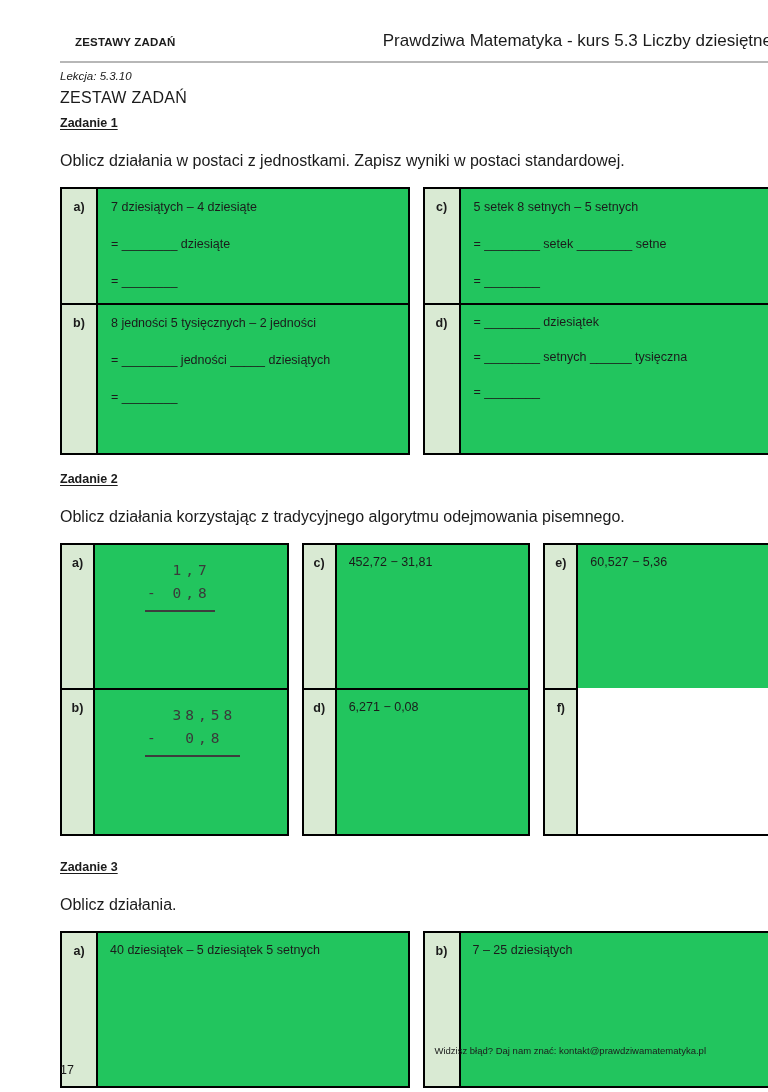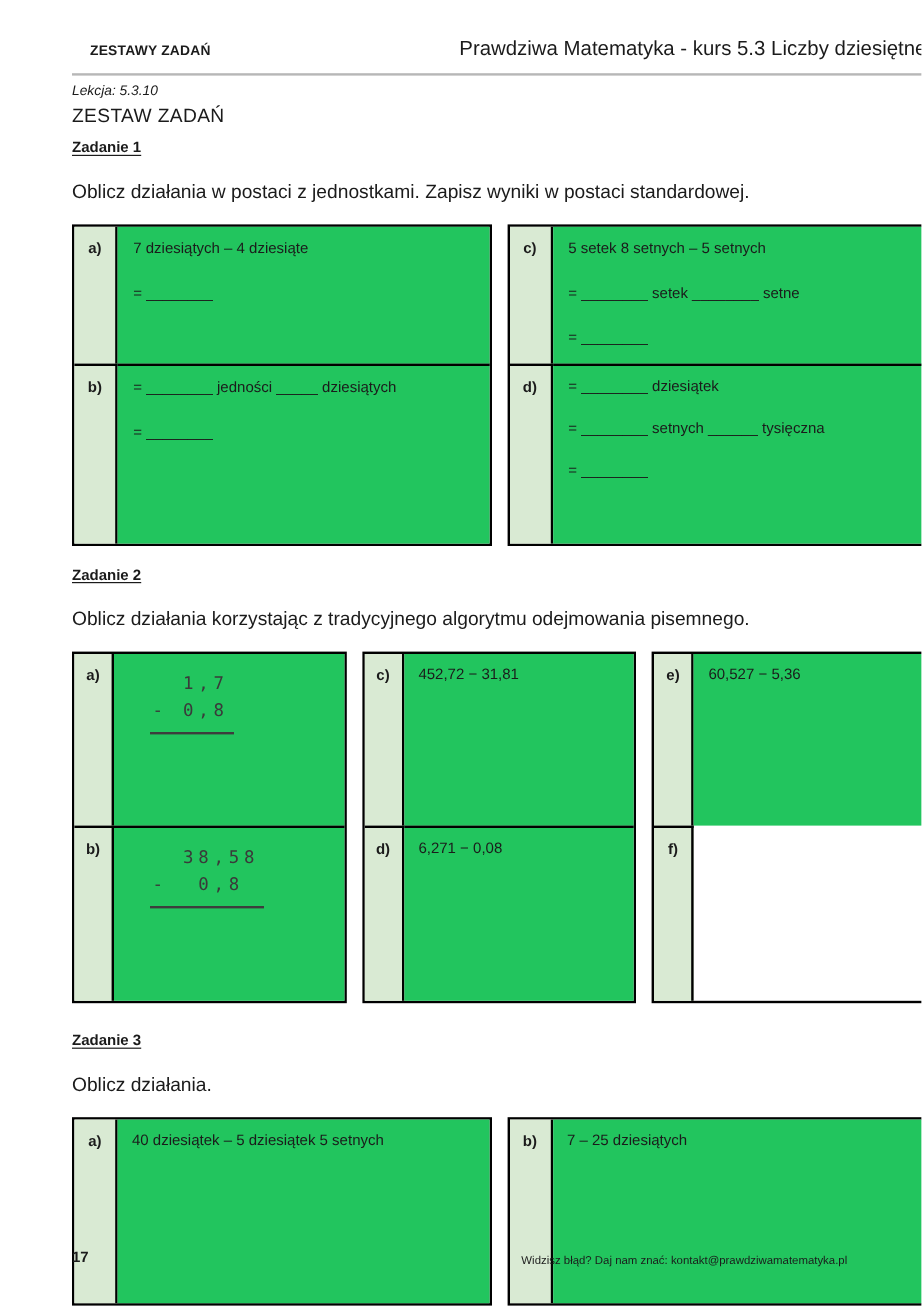--- a/index.html
+++ b/index.html
@@ -56,41 +56,40 @@
     font-weight: bold;
     font-size: 12.5px;
     padding-top: 11px;
   }
   .sep-top { border-top: 2px solid #000; }
   .label-cell { border-right: 2px solid #000; }
   .lines { padding: 0 0 0 13px; }
   .lines > div { line-height: 37px; font-size: 12.5px; white-space: nowrap; }
   .expr { font-size: 12.5px; padding: 10px 8px 0 12px; white-space: nowrap; }
   
-  .sub-wrap { padding: 14px 0 0 30px; }
+  .sub-wrap { padding: 14px 0 0 30px; margin-left: 20px; }
   .sub-block {
     display: inline-block;
     border-bottom: 2px solid #3d3d3d;
     padding: 0 4px 5px 2px;
   }
   .sub-block pre {
     font-family: "DejaVu Sans Mono", monospace;
     font-size: 14.5px;
     letter-spacing: 4px;
     line-height: 23px;
     color: #3a3a3a;
     white-space: pre;
   }
   
   .footer-page {
     position: absolute;
     left: 60px;
-    top: 1041px;
+    top: 1063px;
     font-size: 12.5px;
-    font-weight: bold;
   }
   .footer-contact {
     position: absolute;
     right: 62px;
     top: 1045px;
     font-size: 9.5px;
   }
 </style>
 </head>
 <body>
@@ -109,26 +108,28 @@
     <div class="task-heading">Zadanie 1</div>
     <div class="task-instruction">Oblicz działania w postaci z jednostkami. Zapisz wyniki w postaci standardowej.</div>
 
     <div class="table-row" style="margin-top:17px;">
 
       <div class="subtable two-col" style="grid-template-rows:114px 150px;">
         <div class="cell label-cell" style="background:#d9ead3;">a)</div>
         <div class="cell">
           <div class="lines">
             <div>7 dziesiątych – 4 dziesiąte</div>
+            <div>= ________ dziesiąte</div>
             <div>= ________</div>
           </div>
         </div>
         <div class="cell label-cell sep-top" style="background:#d9ead3;">b)</div>
         <div class="cell sep-top">
           <div class="lines">
+            <div>8 jedności 5 tysięcznych – 2 jedności</div>
             <div>= ________ jedności _____ dziesiątych</div>
             <div>= ________</div>
           </div>
         </div>
       </div>
 
       <div class="subtable two-col" style="grid-template-rows:114px 150px;">
         <div class="cell label-cell" style="background:#d9ead3;">c)</div>
         <div class="cell">
           <div class="lines">

